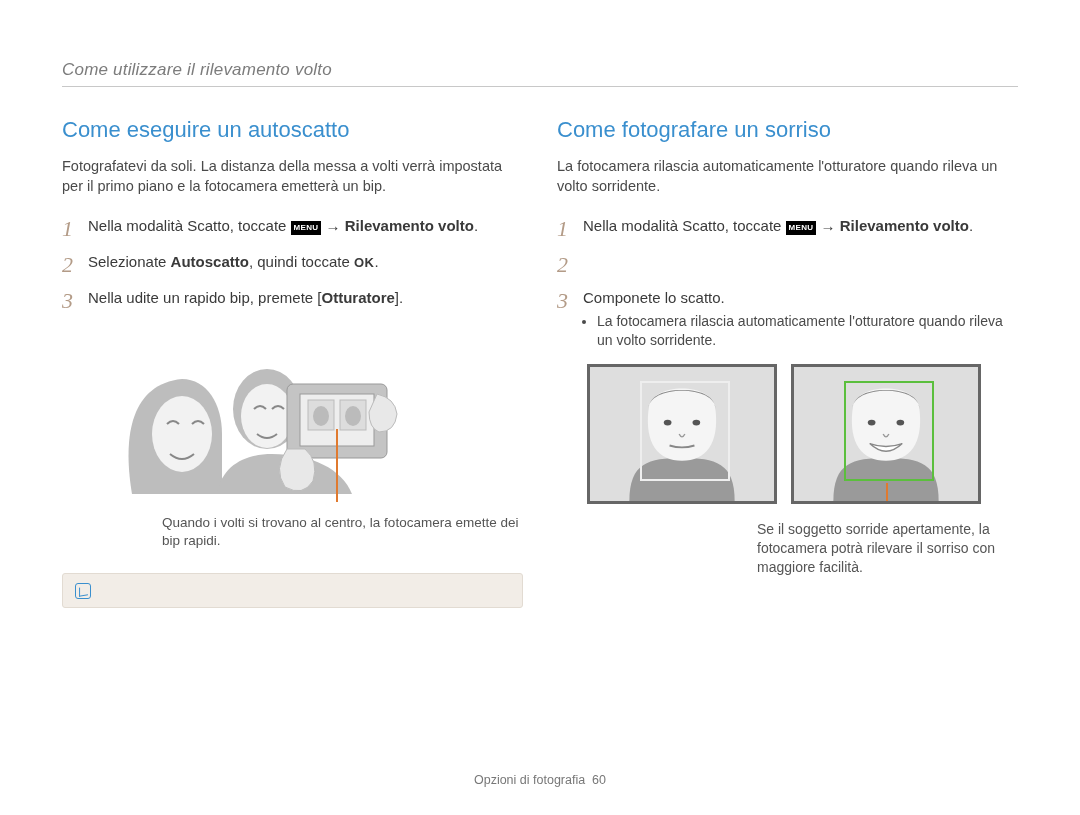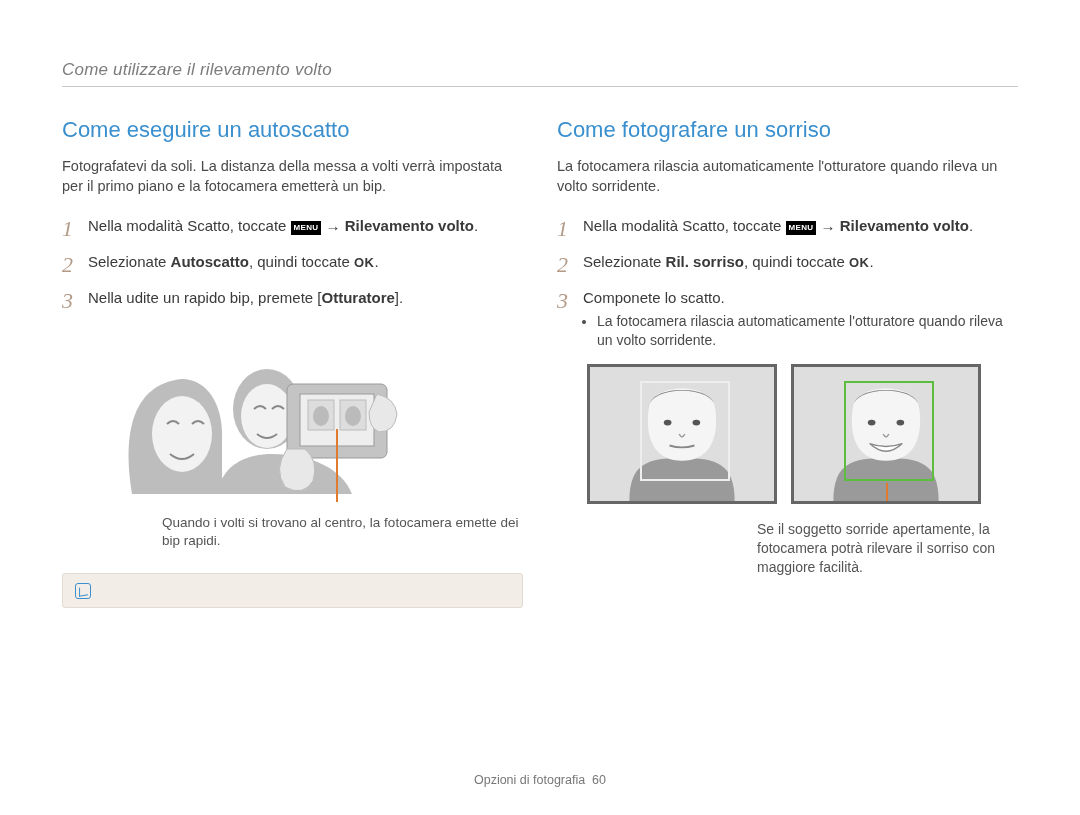--- a/index.html
+++ b/index.html
@@ -239,23 +239,20 @@
 
     <div class="step">
       <span class="step-num">1</span>
       <span class="step-body">
         <span>Nella modalità Scatto, toccate </span><span class="menu-icon">MENU</span><span class="arrow"> → </span><b>Rilevamento volto</b><span>.</span>
       </span>
     </div>
 
     <div class="step">
       <span class="step-num">2</span>
-      <span class="step-body">
-        <span>Selezionate </span><b>Ril. sorriso</b><span>, quindi toccate </span><span class="ok-icon">OK</span><span>.</span>
-      </span>
     </div>
 
     <div class="step" style="margin-bottom:0;">
       <span class="step-num">3</span>
       <span class="step-body">
         <span>Componete lo scatto.</span>
         <ul class="bullet-list">
           <li>La fotocamera rilascia automaticamente l'otturatore quando rileva un volto sorridente.</li>
         </ul>
       </span>

